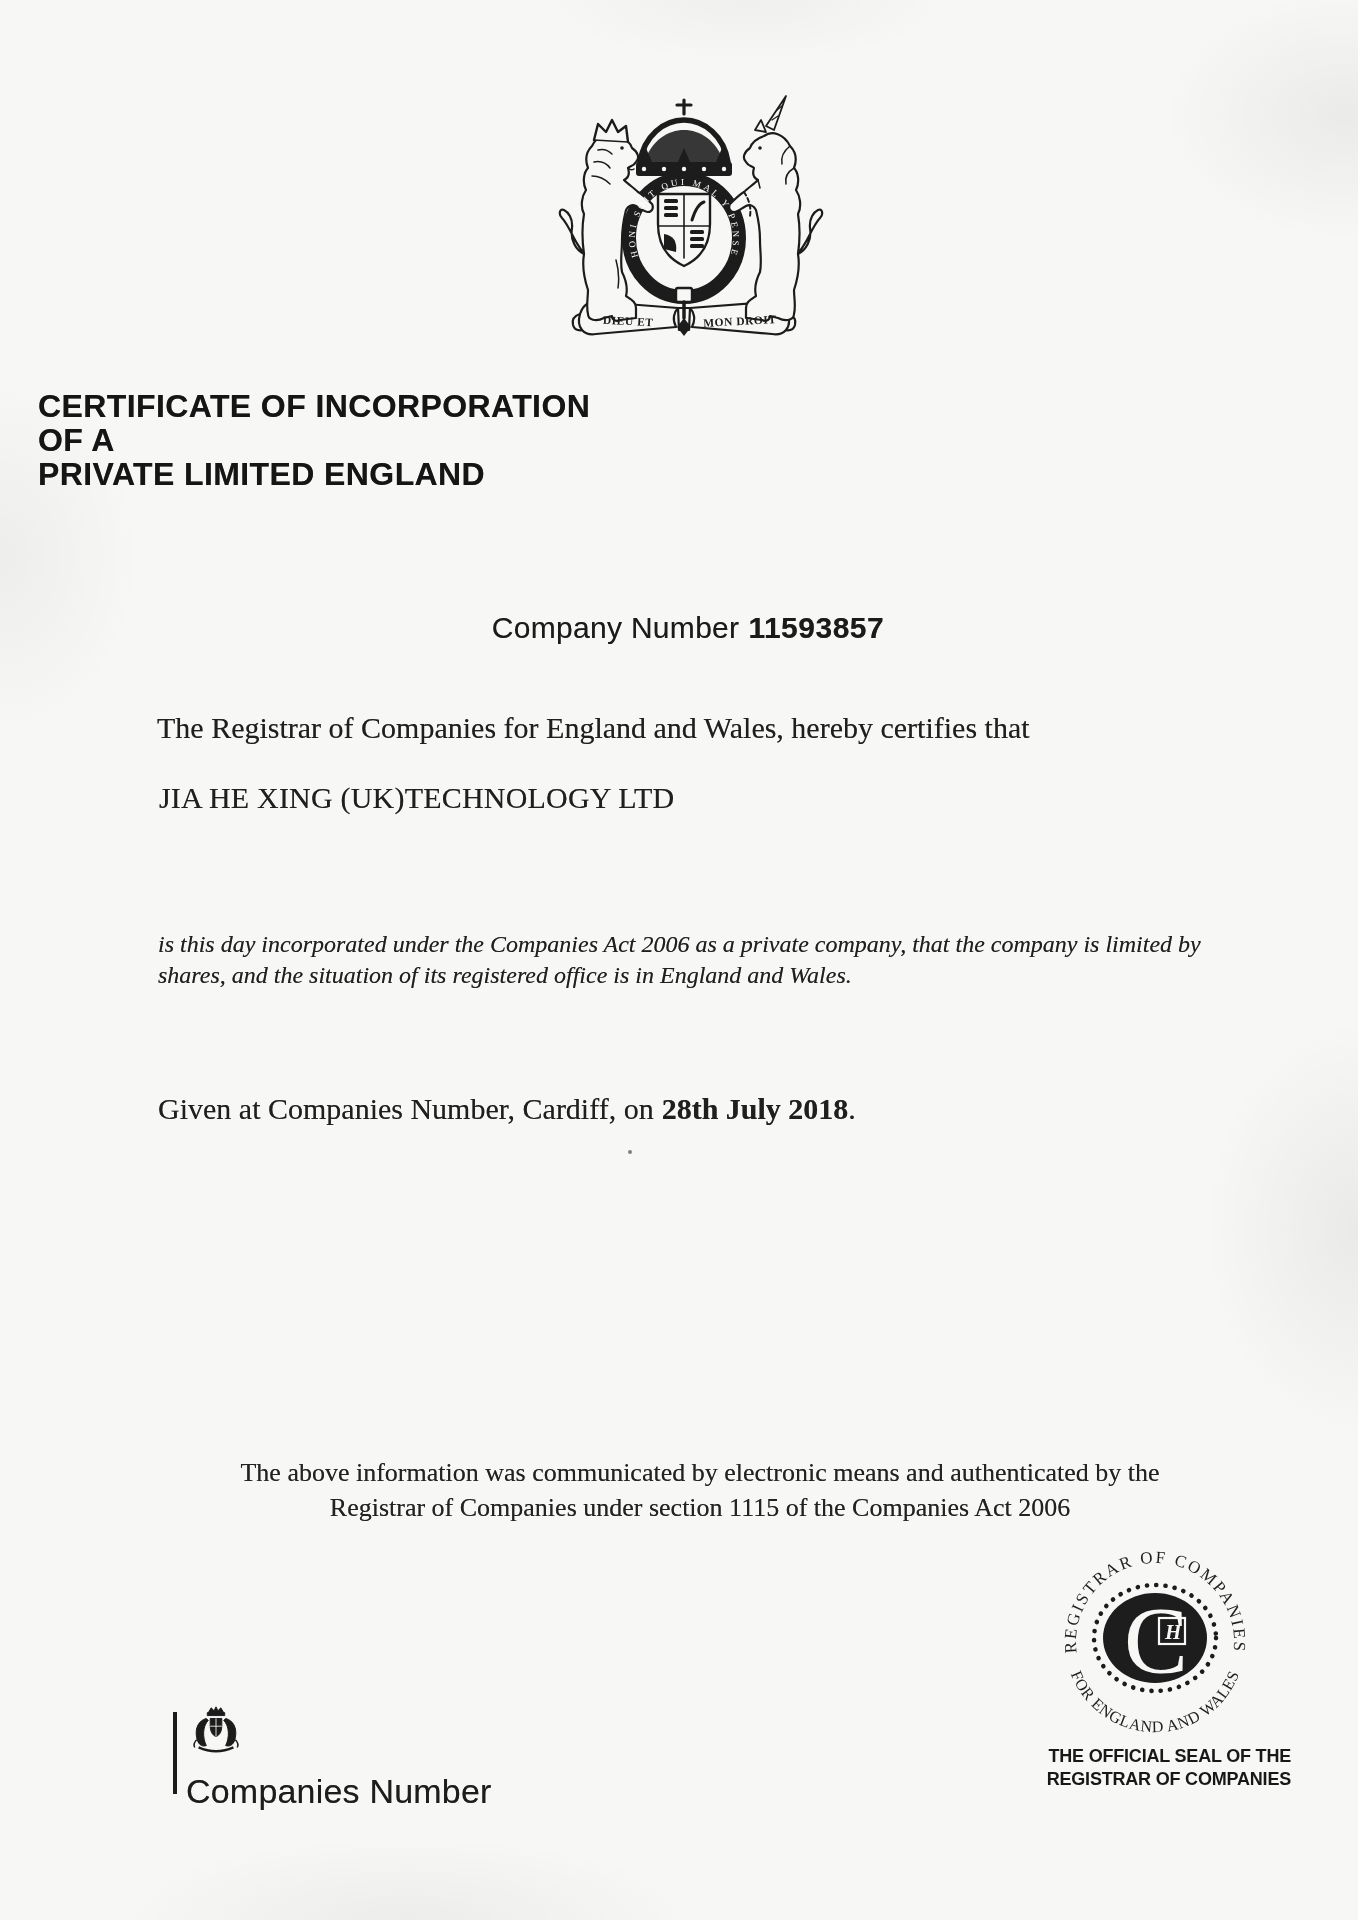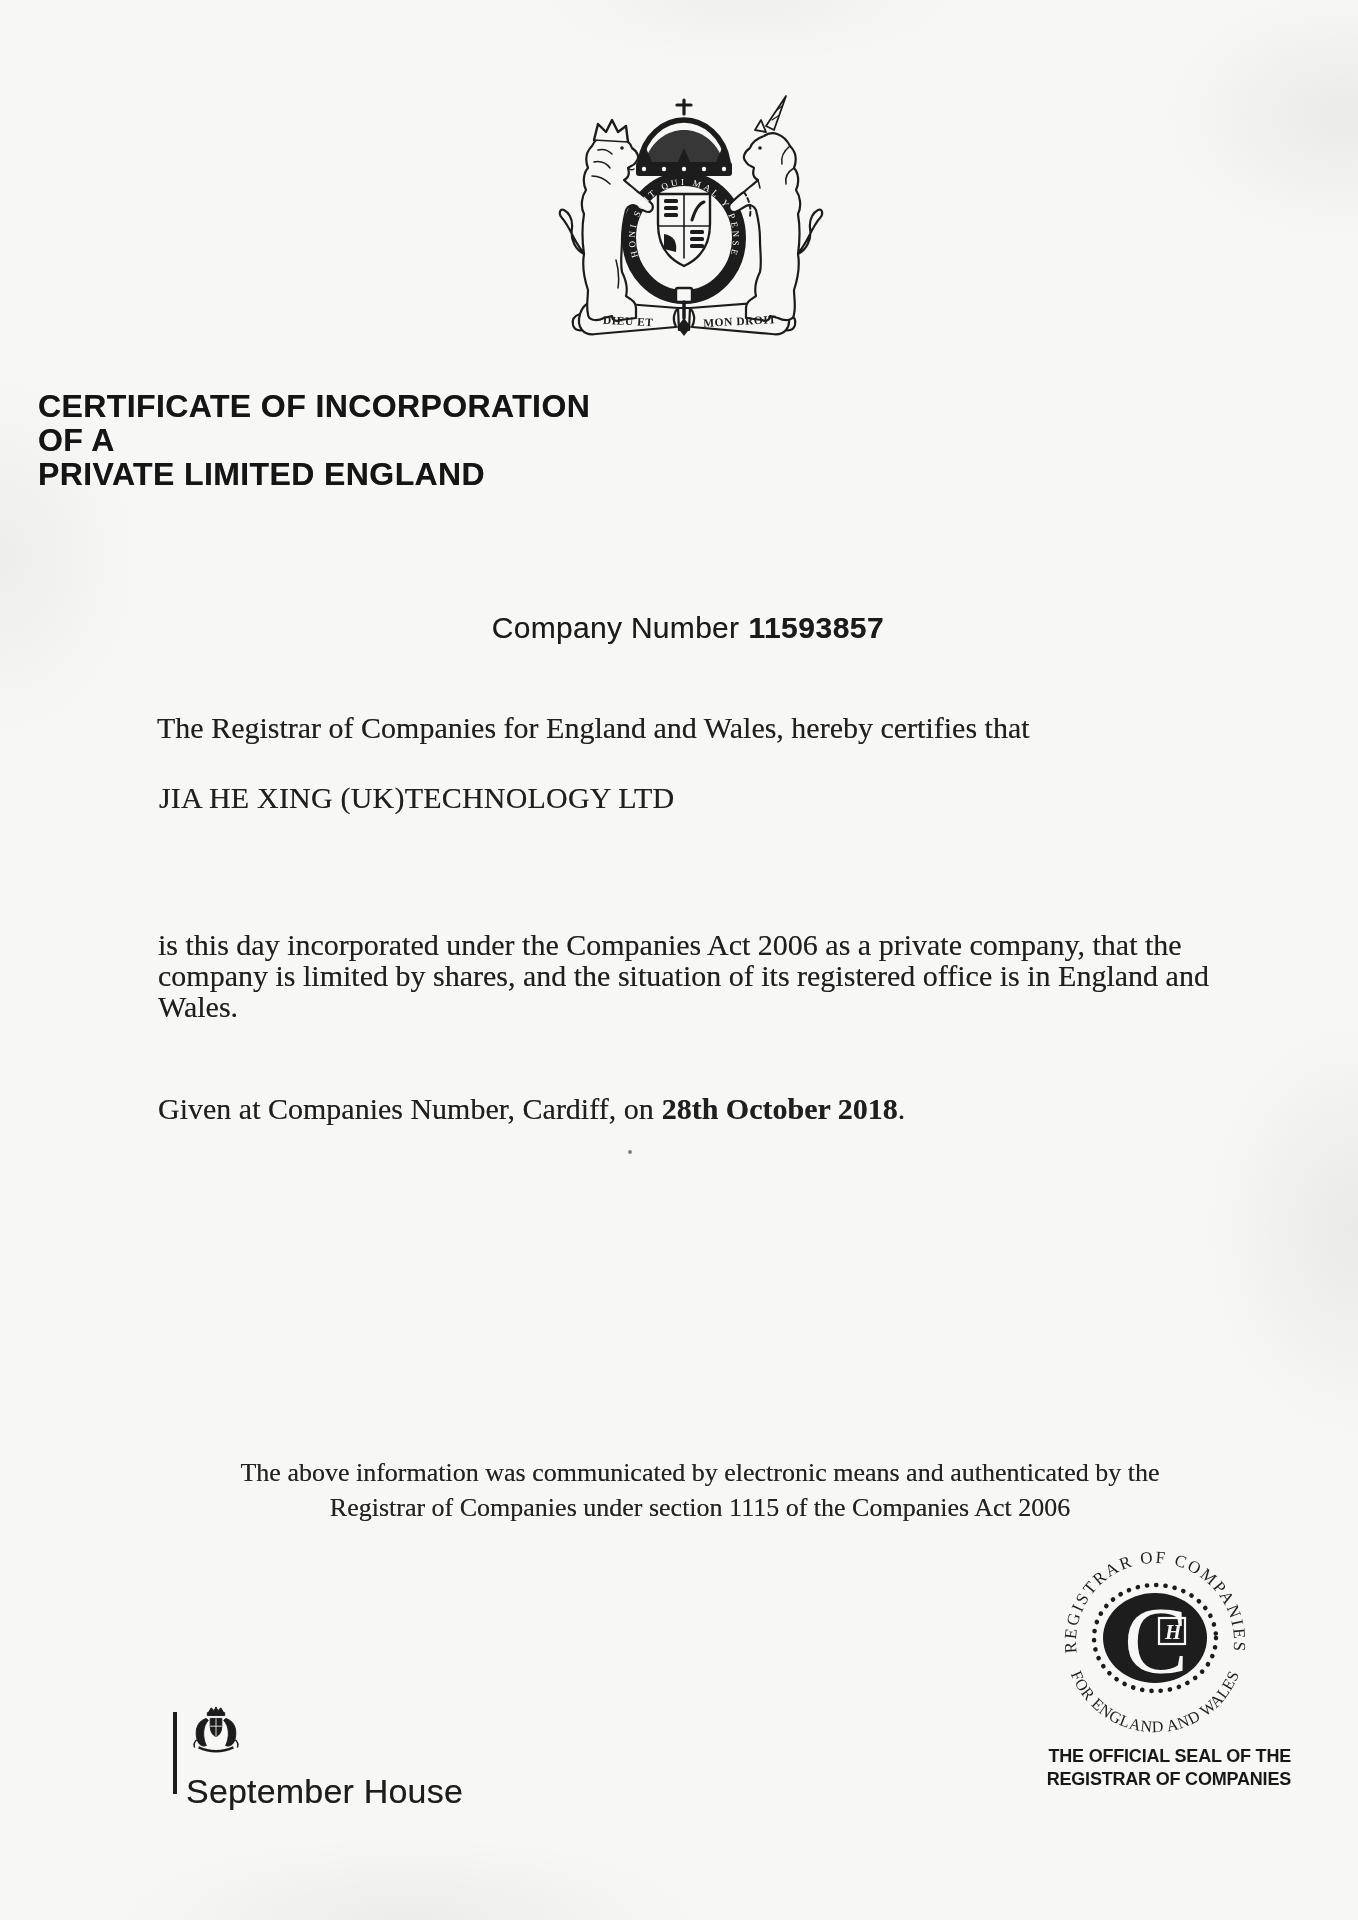--- a/index.html
+++ b/index.html
@@ -30,21 +30,21 @@
     letter-spacing:0.4px;color:#151515;
   }
   .company-number{
     left:28px;top:611px;width:1320px;
     text-align:center;font-size:30px;color:#1b1b1b;letter-spacing:0.3px;
   }
   .company-number .cn-value{font-weight:bold;margin-left:9px;letter-spacing:0.5px;}
 
   .certifies-line{left:157px;top:711px;font-size:30px;}
   .company-name{left:159px;top:781px;font-size:30px;letter-spacing:0.2px;}
-  .incorporation-paragraph{left:158px;top:929px;width:1105px;font-size:30px;line-height:31px;}
+  .incorporation-paragraph{left:158px;top:929px;width:1105px;font-size:24px;line-height:31px;font-style:italic;}
   .given-line{left:158px;top:1092px;font-size:30px;}
   .given-line .given-date{font-weight:bold;margin-left:8px;}
 
   .footer-note{
     left:40px;top:1455px;width:1320px;
     text-align:center;font-size:26px;line-height:35px;color:#222;
   }
 
   .seal-caption{
     left:1025px;top:1745px;width:266px;
@@ -171,21 +171,21 @@
     <span class="cn-label">Company Number</span><span class="cn-value">11593857</span>
   </div>
 
   <div class="abs serif company-name soft">JIA HE XING (UK)TECHNOLOGY LTD</div>
 
   <div class="abs serif certifies-line soft">The Registrar of Companies for England and Wales, hereby certifies that</div>
 
   <div class="abs serif incorporation-paragraph soft">is this day incorporated under the Companies Act 2006 as a private company, that the company is limited by shares, and the situation of its registered office is in England and Wales.</div>
 
   <div class="abs serif given-line soft">
-    <span>Given at Companies Number, Cardiff, on</span><span class="given-date">28th October 2018</span><span>.</span>
+    <span>Given at Companies Number, Cardiff, on</span><span class="given-date">28th July 2018</span><span>.</span>
   </div>
 
   <div class="abs speck"></div>
 
   <div class="abs serif footer-note soft">
     <div>The above information was communicated by electronic means and authenticated by the</div>
     <div>Registrar of Companies under section 1115 of the Companies Act 2006</div>
   </div>
 
   <svg class="abs" style="left:1038px;top:1525px;" width="234" height="234" viewBox="0 0 234 234">
@@ -220,15 +220,15 @@
       <path d="M24,12 h12 v8 q0,8 -6,11 q-6,-3 -6,-11 z"></path>
       <path d="M20,12 C12,14 8,22 10,32 C11,38 15,42 20,40 C16,32 16,20 22,14 Z"></path>
       <path d="M40,12 C48,14 52,22 50,32 C49,38 45,42 40,40 C44,32 44,20 38,14 Z"></path>
       <path d="M10,34 q-4,4 -2,8" fill="none" stroke-width="1.5"></path>
       <path d="M50,34 q4,4 2,8" fill="none" stroke-width="1.5"></path>
       <path d="M12,42 Q30,50 48,42" fill="none" stroke-width="2.5"></path>
       <path d="M30,12 v19 M24,20 h12" fill="none" stroke="#f7f7f5" stroke-width="0.9"></path>
     </g>
   </svg>
 
-  <div class="abs sans ch-wordmark soft">September House</div>
+  <div class="abs sans ch-wordmark soft">Companies Number</div>
 
 </div>
 
 </body></html>

